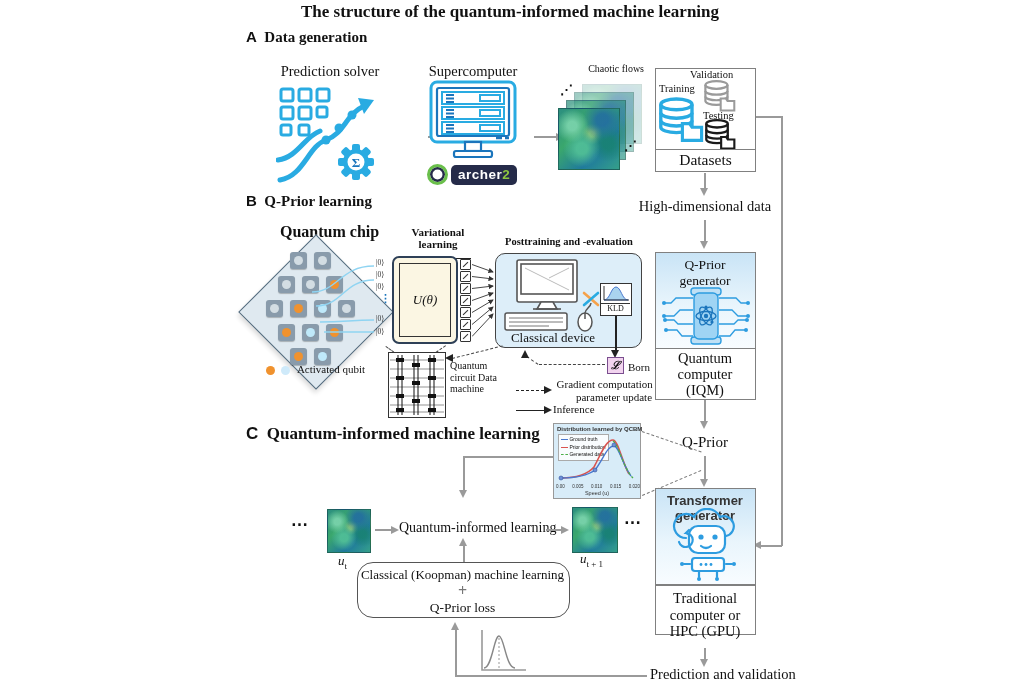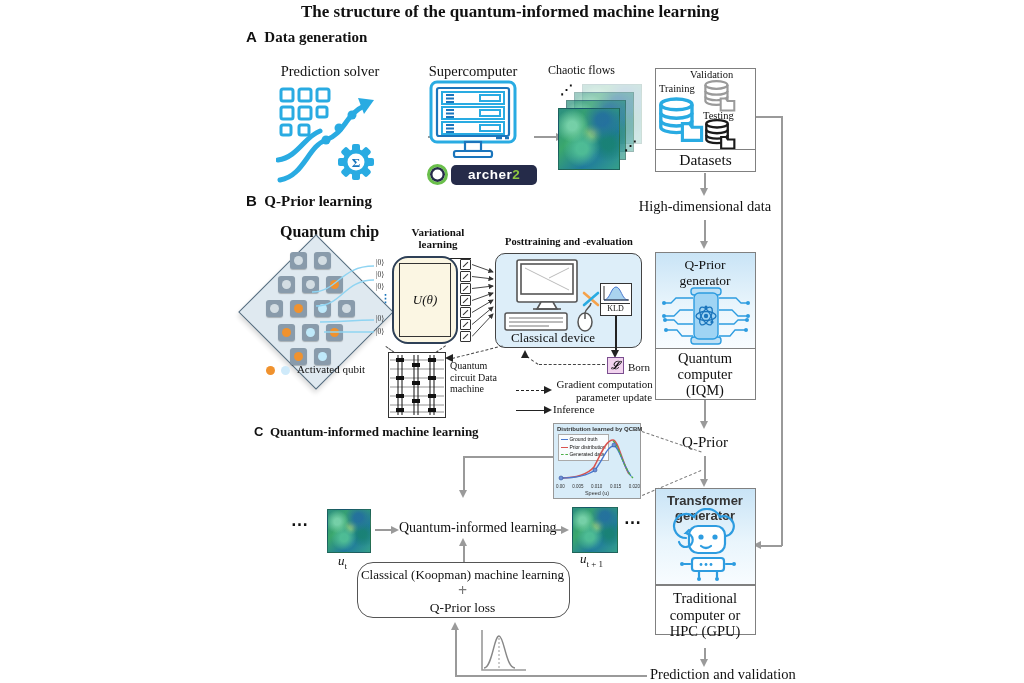--- a/index.html
+++ b/index.html
@@ -107,29 +107,29 @@
         <path d="M22,30 h8 M22,33.5 h8 M22,37 h8"></path>
         <path d="M22,45 h8 M22,48.5 h8 M22,52 h8"></path>
     </g>
     <path d="M72,58 h6 M81,58 h4" stroke="#1b75bc" stroke-width="2.4"></path>
     <rect x="41" y="62" width="16" height="9" fill="#fff" stroke="#1b75bc" stroke-width="2.2"></rect>
     <rect x="30" y="71" width="38" height="6" rx="2" fill="#fff" stroke="#1b75bc" stroke-width="2.2"></rect>
   </svg>
 
   <div style="position:absolute;left:427px;top:164px;display:flex;align-items:center">
     <span style="width:15px;height:15px;border-radius:50%;border:3.5px solid #6abf4b;box-shadow:inset 0 0 0 2.5px #252b49;margin-right:3px"></span>
-    <span class="sans b" style="background:#252b49;color:#fff;border-radius:5px;padding:2px 17px 3px;font-size:13.5px;letter-spacing:.5px">
+    <span class="sans b" style="background:#252b49;color:#fff;border-radius:5px;padding:2px 7px 3px;font-size:13.5px;letter-spacing:.5px">
       <span>archer</span><span style="color:#8dc63f">2</span>
     </span>
   </div>
 
   <div class="ln" style="left:534px;top:136px;width:22px;height:1.6px"></div>
   <div class="tri tri-r" style="left:556px;top:132.5px"></div>
 
-  <div class="t" style="left:548px;top:63px;width:96px;text-align:left;font-size:12px">Chaotic flows</div>
+  <div class="t" style="left:548px;top:63px;width:96px;text-align:right;font-size:10px">Chaotic flows</div>
   <div class="turb" style="left:582px;top:84px;width:58px;height:58px;opacity:.22"></div>
   <div class="turb" style="left:574px;top:92px;width:58px;height:58px;opacity:.45"></div>
   <div class="turb" style="left:566px;top:100px;width:58px;height:58px;opacity:.72"></div>
   <div class="turb" style="left:558px;top:108px;width:60px;height:60px"></div>
   <div class="t b" style="left:560px;top:82px;font-size:13px">⋰</div>
   <div class="t b" style="left:624px;top:138px;font-size:13px">⋰</div>
 
   <div class="box" style="left:655px;top:68px;width:101px;height:104px"></div>
   <div class="t" style="left:690px;top:69px;font-size:10.5px">Validation</div>
   <svg style="position:absolute;left:702px;top:79px" width="34" height="34" viewBox="0 0 40 40">
@@ -214,21 +214,21 @@
     </g>
   </svg>
 
   <div class="t" style="left:266px;top:363px;font-size:11px">
     <span class="dot8" style="background:#f0922e"></span>
     <span class="dot8" style="background:#cfeafa;margin-left:3px;margin-right:5px"></span>
     <span>Activated qubit</span>
   </div>
 
   <div class="t b tc" style="left:405px;top:226px;width:66px;font-size:11px;line-height:1.1;border-bottom:1.3px solid #222;padding-bottom:8px">Variational learning</div>
-  <div style="position:absolute;left:392px;top:256px;width:66px;height:88px;background:#fbf6e3;border:2px solid #2e4057;border-radius:16px;box-sizing:border-box">
+  <div style="position:absolute;left:392px;top:256px;width:66px;height:88px;background:#fbf6e3;border:2px solid #2e4057;border-radius:7px;box-sizing:border-box">
     <div style="position:absolute;left:5px;top:5px;right:5px;bottom:5px;border:1px solid #333"></div>
     <div class="t" style="left:0;top:34px;width:62px;text-align:center;font-size:13px;font-style:italic">U(θ)</div>
   </div>
   <div class="ket" style="left:376px;top:258px">|0⟩</div>
   <div class="ket" style="left:376px;top:270px">|0⟩</div>
   <div class="ket" style="left:376px;top:282px">|0⟩</div>
   <div class="t b" style="left:380px;top:292px;font-size:11px;color:#1b75bc">⋮</div>
   <div class="ket" style="left:376px;top:314px">|0⟩</div>
   <div class="ket" style="left:376px;top:327px">|0⟩</div>
 
@@ -388,21 +388,21 @@
   <div class="box" style="left:655px;top:348px;width:101px;height:52px">
     <div class="t tc" style="left:2px;top:2px;width:94px;font-size:14.5px;line-height:1.1">Quantum computer (IQM)</div>
   </div>
 
   <div class="ln" style="left:704px;top:400px;width:1.6px;height:22px"></div>
   <div class="tri tri-d" style="left:700px;top:421px"></div>
   <div class="t" style="left:655px;top:434px;width:100px;text-align:center;font-size:15px">Q-Prior</div>
   <div class="ln" style="left:704px;top:456px;width:1.6px;height:24px"></div>
   <div class="tri tri-d" style="left:700px;top:479px"></div>
 
-  <div class="t" style="left:254px;top:424px;font-size:13px">
+  <div class="t" style="left:246px;top:424px;font-size:17px">
     <span class="sans b">C</span>&nbsp;
     <span class="b">Quantum-informed machine learning</span>
   </div>
 
   <div style="position:absolute;left:553px;top:423px;width:88px;height:76px;background:#d8ecf8;border:1px solid #999;box-sizing:border-box">
     <div class="sans b t" style="left:3px;top:2px;font-size:6px;color:#333">Distribution learned by QCBM</div>
     <div style="position:absolute;left:4px;top:10px;background:rgba(255,255,255,.85);border:.5px solid #aaa;padding:1px 2px;font-size:5px;font-family:'Liberation Sans',sans-serif;line-height:1.5">
       <div><span style="display:inline-block;width:7px;border-top:1.3px solid #4878cf;vertical-align:middle"></span> <span>Ground truth</span></div>
       <div><span style="display:inline-block;width:7px;border-top:1.3px solid #d9534f;vertical-align:middle"></span> <span>Prior distribution</span></div>
       <div><span style="display:inline-block;width:7px;border-top:1.3px dashed #4daf4a;vertical-align:middle"></span> <span>Generated data</span></div>

